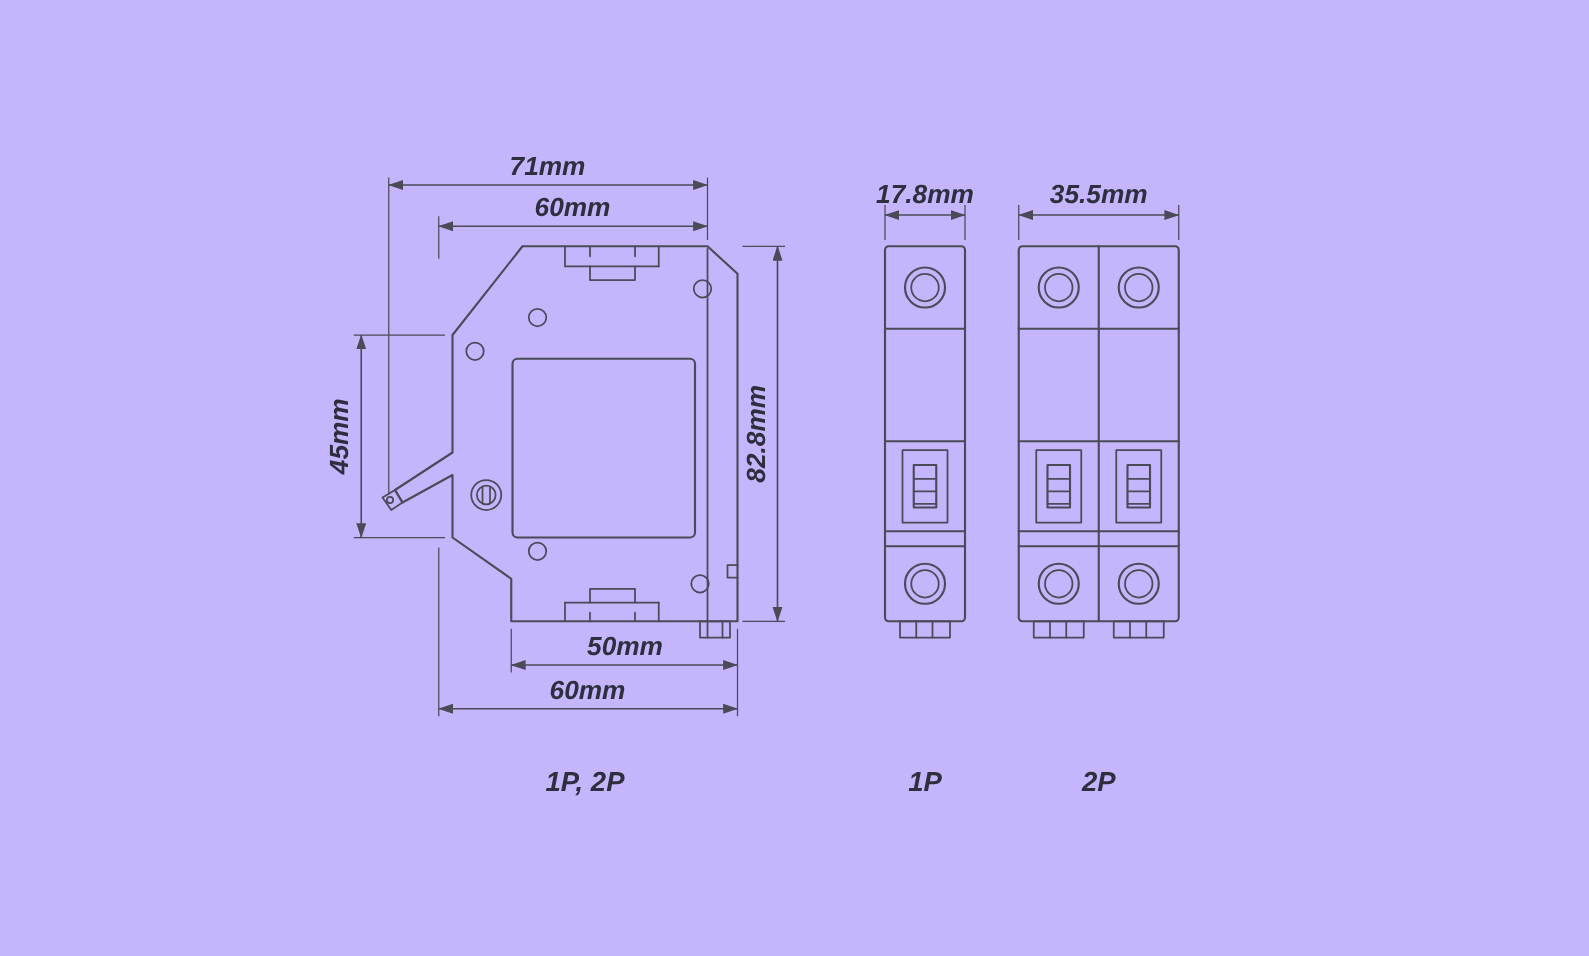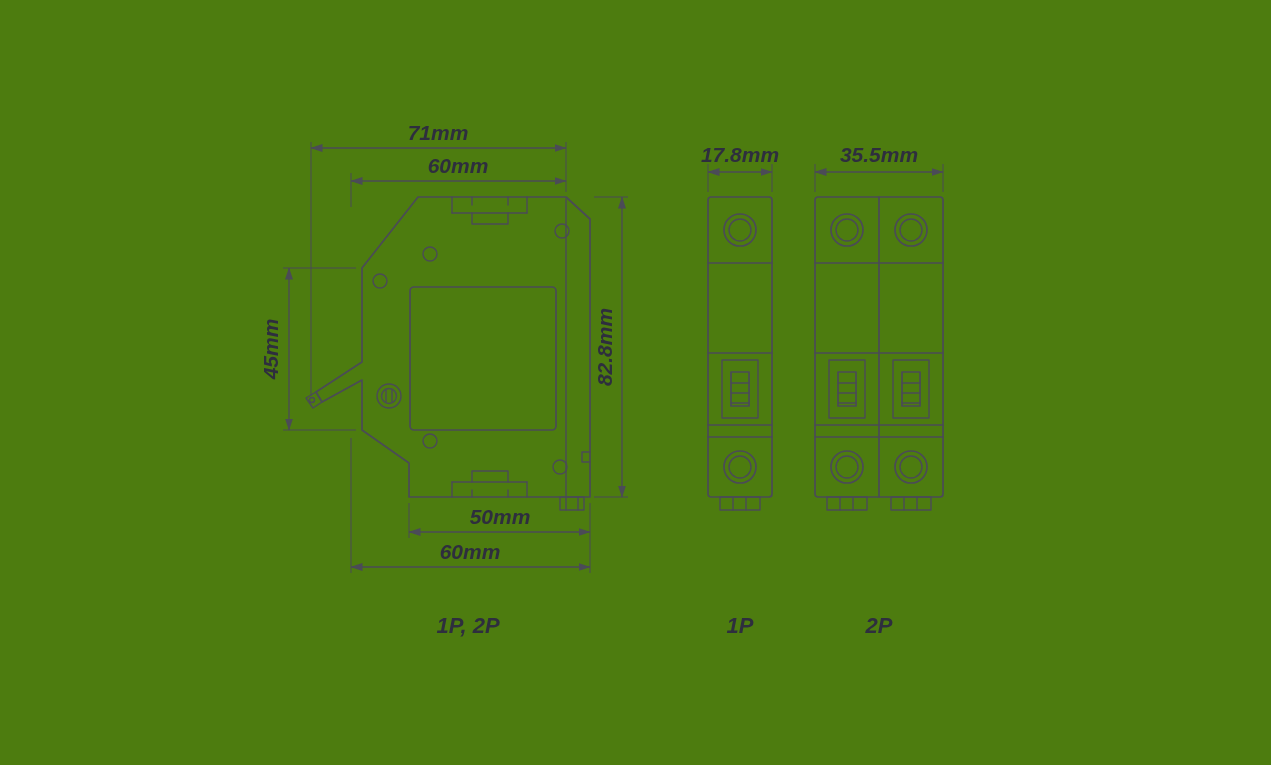--- a/index.html
+++ b/index.html
@@ -1,19 +1,19 @@
 <!DOCTYPE html>
 <html><head>
 <meta charset="utf-8">
 <style>
   html,body { margin:0; padding:0; background:#ffffff; }
   .canvas {
     position:relative;
     width:1271px; height:765px;
-    background:#4d7c0f;
+    background:#c4b5fd;
     font-family:"Liberation Sans", sans-serif;
     overflow:hidden;
   }
   svg { position:absolute; left:0; top:0; }
 
   
   .ln   { stroke:#4b4b57; stroke-width:1.7; fill:none; stroke-linejoin:round; stroke-linecap:round; }
   .ln2  { stroke:#4b4b57; stroke-width:1.4; fill:none; stroke-linejoin:round; stroke-linecap:round; }
   
   .dim  { stroke:#4b4b57; stroke-width:1.3; fill:none; }

